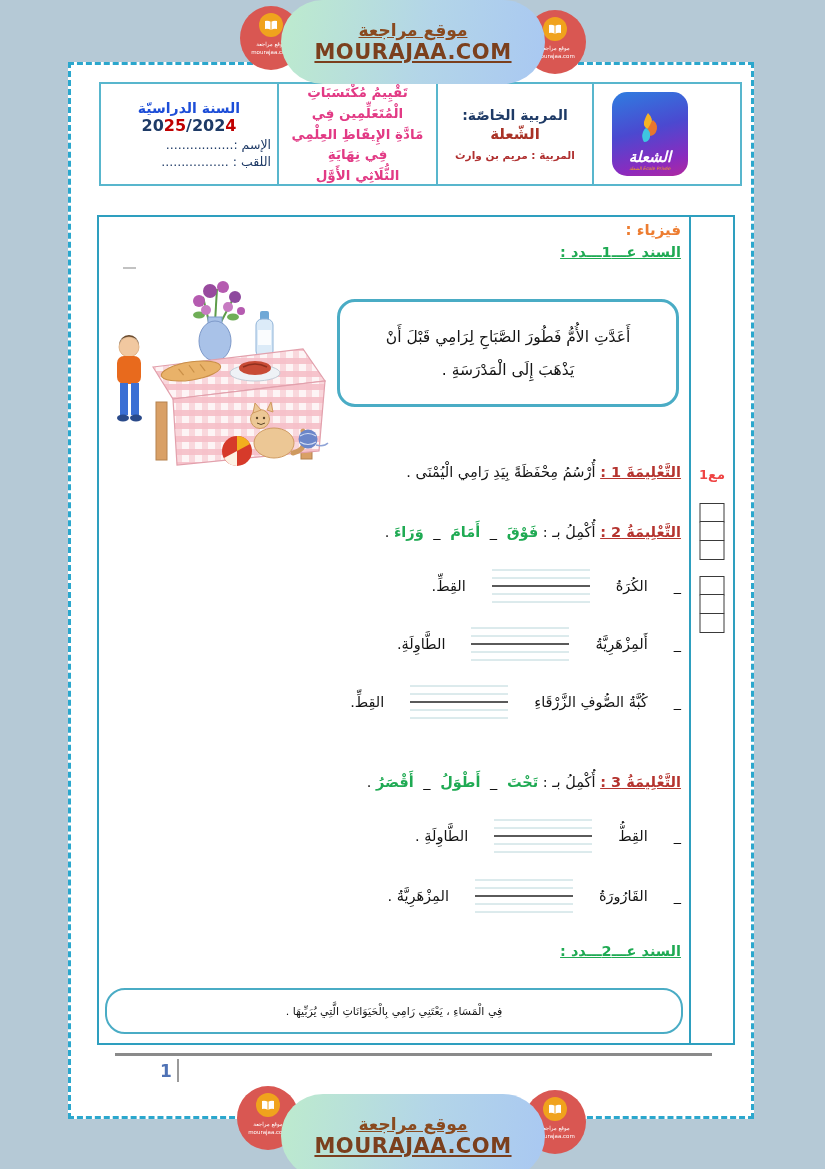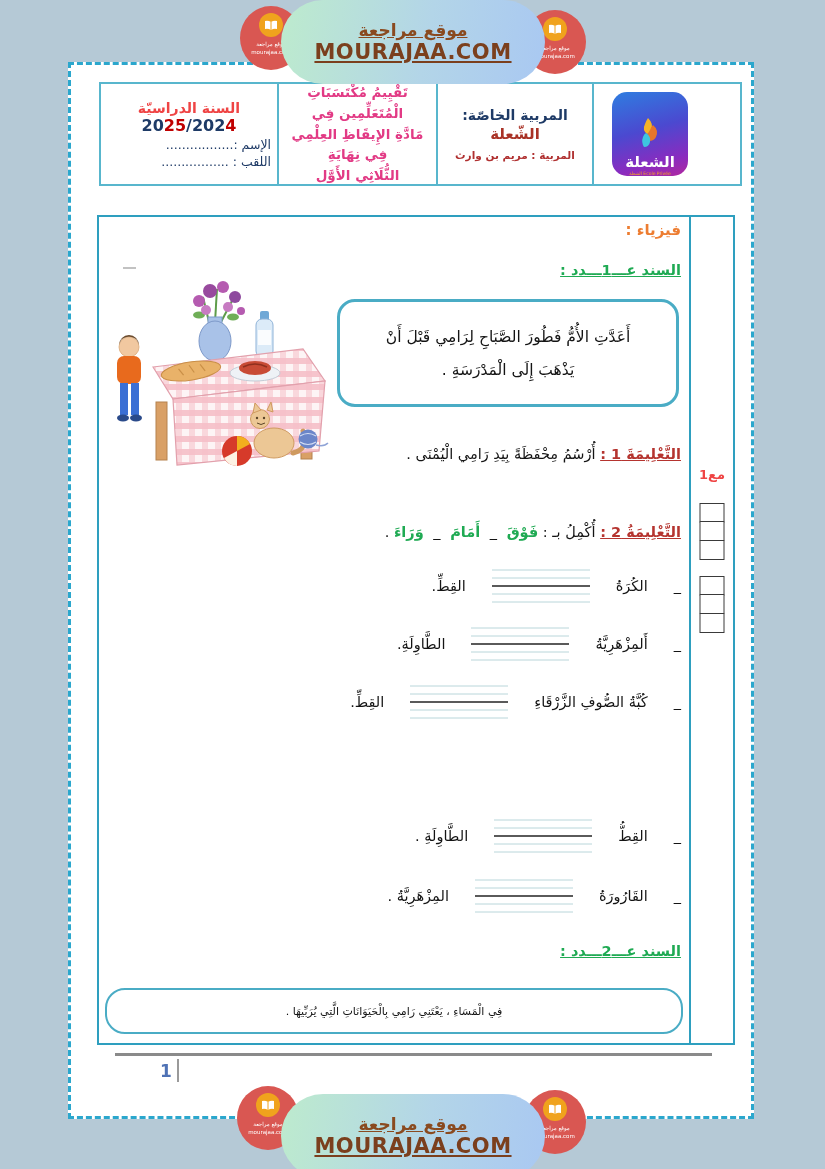--- a/index.html
+++ b/index.html
@@ -39,60 +39,62 @@
     position:absolute; left:99px; top:82px; width:643px; height:104px;
     border:2px solid #58b6cd; display:flex; background:#fff;
   }
   .hdr-cell { border-right:2px solid #58b6cd; height:100%; padding:4px 6px;
     display:flex; flex-direction:column; justify-content:center; direction:rtl; }
   .hdr-cell:last-child { border-right:none; }
   .cell-year  { width:178px; text-align:center; color:#1e3a66; }
   .cell-title { width:159px; text-align:center; }
   .cell-school{ width:156px; text-align:center; }
   .cell-logo  { width:112px; align-items:center; }
-  .year-label { font-size:14px; font-weight:bold; color:#ef4444; }
+  .year-label { font-size:14px; font-weight:bold; color:#1d4ed8; }
   .year-value { font-size:16px; font-weight:bold; direction:ltr; }
   .y-navy { color:#1e3a66; } .y-red { color:#c00000; }
   .name-line  { font-size:12.5px; color:#1e3a66; text-align:right; margin-top:2px; }
   .title-line { color:#e23a85; font-weight:bold; font-size:13.5px; line-height:1.55; }
   .school-label { color:#1e3a66; font-weight:bold; font-size:14px; }
   .school-name  { color:#a93226; font-weight:bold; font-size:15px; margin:2px 0; }
   .teacher-line { color:#b03030; font-weight:bold; font-size:10.5px; margin-top:4px; }
   .logo-box {
     width:76px; height:84px; border-radius:15px;
     background:linear-gradient(165deg,#2f7de0 0%,#4b49d0 45%,#8a2bbf 80%,#b0289f 100%);
     display:flex; flex-direction:column; align-items:center; justify-content:flex-end;
+    padding-bottom:5px;
+    font-style:italic;
   }
   .logo-text { color:#fff; font-weight:bold; font-size:15px; }
   .logo-sub  { color:#f5a623; font-size:4.5px; }
   
   .content {
     position:absolute; left:97px; top:215px; width:638px; height:830px;
     border:2px solid #2e9fbf; background:#fff;
   }
   .main-area { position:absolute; left:0; top:0; right:44px; bottom:0; direction:rtl; }
   .margin-col { position:absolute; right:0; top:0; width:44px; bottom:0; border-left:2px solid #2e9fbf; }
   .margin-label { position:absolute; top:250px; width:100%; text-align:center;
     font-weight:bold; font-size:13px; color:#ef4444; direction:rtl; }
   .score-stack { position:absolute; left:50%; transform:translateX(-50%); width:25px; }
   .stack-1 { top:287px; } .stack-2 { top:360px; }
   .score-cell { width:25px; height:20px; border:1.5px solid #3a3a3a; margin-top:-1.5px; background:#fff; }
   .subject  { position:absolute; top:4px;  right:8px; color:#ed7d31; font-weight:bold; font-size:15px; }
   .support  { position:absolute; right:8px; color:#1faa53; font-weight:bold; font-size:14.5px; text-decoration:underline; }
-  .support-1 { top:45px;margin-left:40px; } .support-2 { top:726px; }
+  .support-1 { top:27px;margin-left:40px; } .support-2 { top:726px; }
   .illustration { position:absolute; left:12px; top:50px; width:222px; height:207px; direction:ltr; }
   .stray-dash { position:absolute; left:24px; top:50px; width:13px; height:2px; background:#c2c2c2; }
   .speech {
     position:absolute; top:82px; right:10px; width:342px; height:108px;
     border:3px solid #4aacc5; border-radius:18px;
     display:flex; flex-direction:column; align-items:center; justify-content:center;
     gap:15px; font-size:15.5px; color:#141414; text-align:center;
   }
   .inst { position:absolute; right:8px; font-size:14.5px; color:#141414; }
-  .inst-1 { top:229px; } .inst-2 { top:307px;margin-left:24px; } .inst-3 { top:557px; }
+  .inst-1 { top:247px; } .inst-2 { top:307px;margin-left:24px; } .inst-3 { top:557px; }
   .inst-label { color:#b5342f; font-weight:bold; text-decoration:underline; }
   .green-word { color:#1faa53; font-weight:bold; }
   .sep { color:#141414; padding:0 5px; }
   .item-row {
     position:absolute; right:8px; display:flex; align-items:center; gap:26px;
     font-size:14.5px; color:#141414; direction:rtl;
   }
   .row-a1 { top:349px; } .row-a2 { top:407px; } .row-a3 { top:465px; }
   .row-b1 { top:599px; } .row-b2 { top:659px; }
   .ruled { flex:0 0 auto; }
@@ -318,20 +320,30 @@
       <svg class="ruled" width="98" height="40" viewBox="0 0 98 40">
           <line x1="0" y1="4" x2="98" y2="4" stroke="#b9d6da"></line>
           <line x1="0" y1="12" x2="98" y2="12" stroke="#b9d6da"></line>
           <line x1="0" y1="20" x2="98" y2="20" stroke="#5a5a5a" stroke-width="2"></line>
           <line x1="0" y1="28" x2="98" y2="28" stroke="#b9d6da"></line>
           <line x1="0" y1="36" x2="98" y2="36" stroke="#b9d6da"></line>
         </svg>
       <span>القِطِّ.</span>
     </div>
 
+    <div class="inst inst-3">
+      <span class="inst-label">التَّعْلِيمَةُ 3 :</span>
+      <span>أُكْمِلُ بـ :</span>
+      <span class="green-word">تَحْتَ</span>
+      <span class="sep">_</span>
+      <span class="green-word">أَطْوَلُ</span>
+      <span class="sep">_</span>
+      <span class="green-word">أَقْصَرُ</span>
+      <span>.</span>
+    </div>
 
     <div class="item-row row-b1">
       <span>_</span>
       <span>القِطُّ</span>
       <svg class="ruled" width="98" height="40" viewBox="0 0 98 40">
           <line x1="0" y1="4" x2="98" y2="4" stroke="#b9d6da"></line>
           <line x1="0" y1="12" x2="98" y2="12" stroke="#b9d6da"></line>
           <line x1="0" y1="20" x2="98" y2="20" stroke="#5a5a5a" stroke-width="2"></line>
           <line x1="0" y1="28" x2="98" y2="28" stroke="#b9d6da"></line>
           <line x1="0" y1="36" x2="98" y2="36" stroke="#b9d6da"></line>

